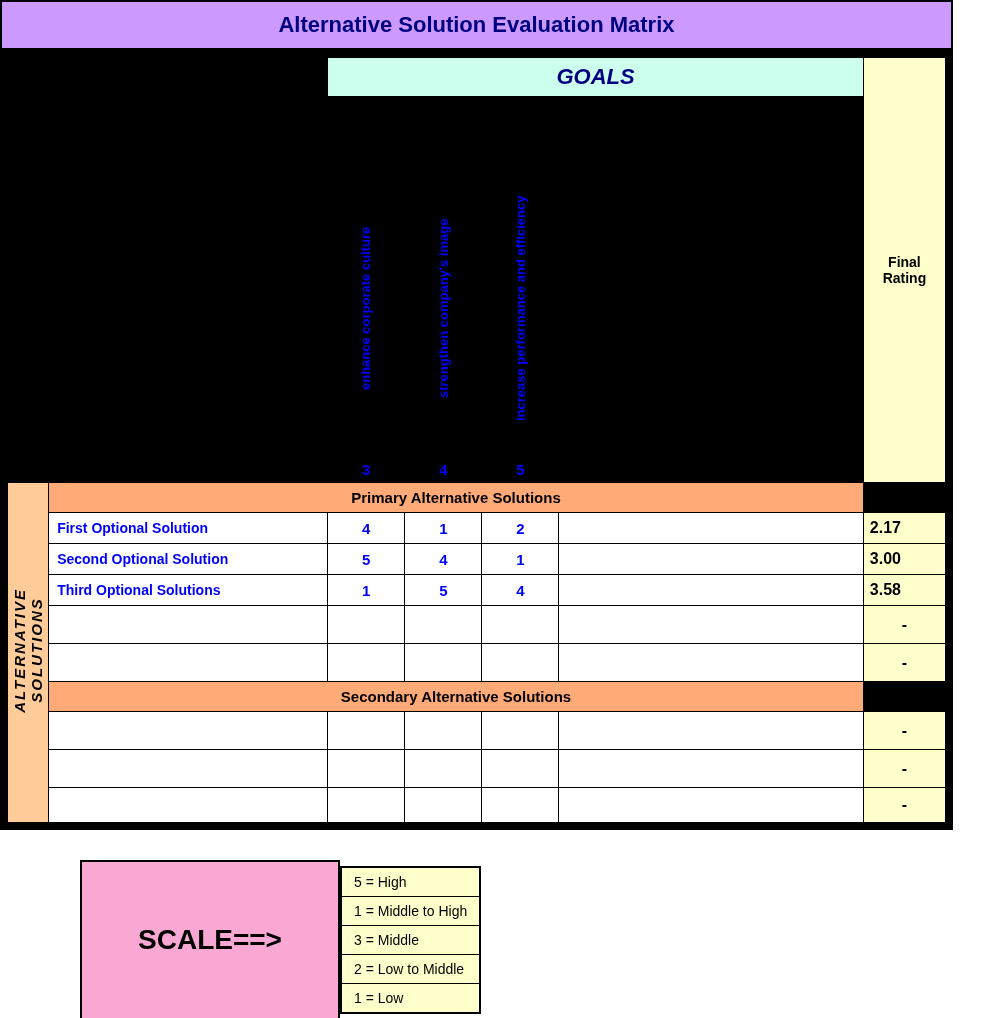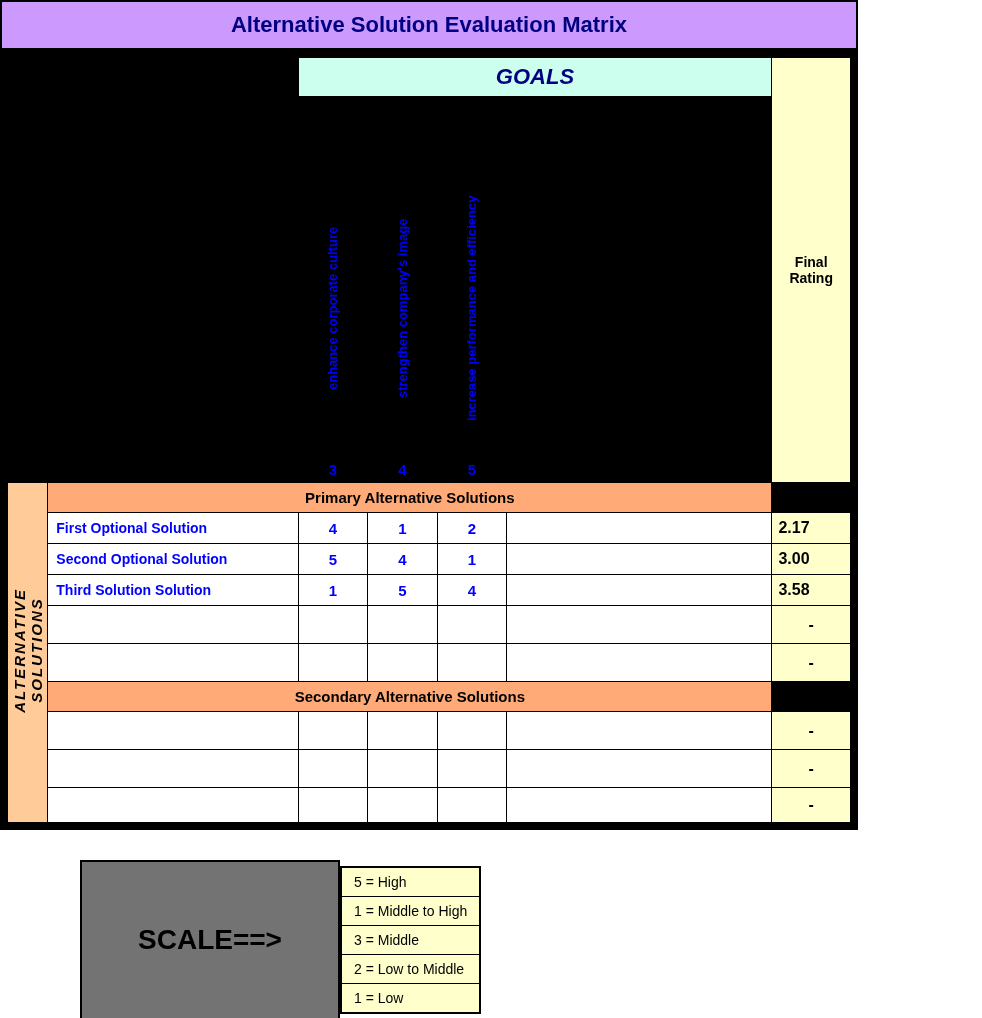--- a/index.html
+++ b/index.html
@@ -4,21 +4,21 @@
   <style>
     * { box-sizing: border-box; margin: 0; padding: 0; }
     body {
       background: #ffffff;
       font-family: Arial, sans-serif;
       width: 982px;
       min-height: 1018px;
     }
 
     .page-container {
-      width: 858px;
+      width: 953px;
       background: #ffffff;
       padding: 0;
     }
 
     
     .title-bar {
       background: #cc99ff;
       text-align: center;
       padding: 10px 0;
       font-size: 22px;
@@ -172,21 +172,21 @@
     }
 
     
     .scale-section {
       margin: 30px 80px;
       display: flex;
       align-items: center;
     }
 
     .scale-label {
-      background: #737373;
+      background: #f9a8d4;
       font-size: 28px;
       font-weight: bold;
       color: #000;
       padding: 20px 30px;
       border: 2px solid #000;
       min-width: 260px;
       text-align: center;
       height: 160px;
       display: flex;
       align-items: center;
@@ -285,21 +285,21 @@
     <tr>
       <td class="solution-name">Second Optional Solution</td>
       <td class="solution-value">5</td>
       <td class="solution-value">4</td>
       <td class="solution-value">1</td>
       <td class="empty-cell"></td>
       <td class="final-value">3.00</td>
     </tr>
 
     <tr>
-      <td class="solution-name">Third Solution Solution</td>
+      <td class="solution-name">Third Optional Solutions</td>
       <td class="solution-value">1</td>
       <td class="solution-value">5</td>
       <td class="solution-value">4</td>
       <td class="empty-cell"></td>
       <td class="final-value">3.58</td>
     </tr>
 
     <tr class="empty-row-height">
       <td class="empty-cell"></td>
       <td class="empty-cell"></td>

